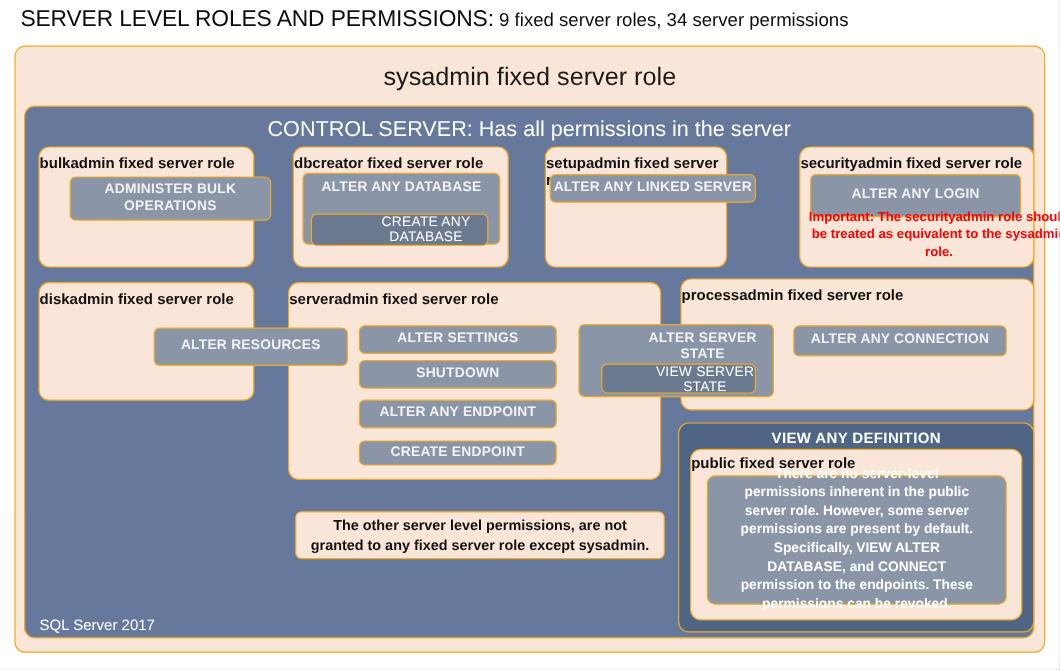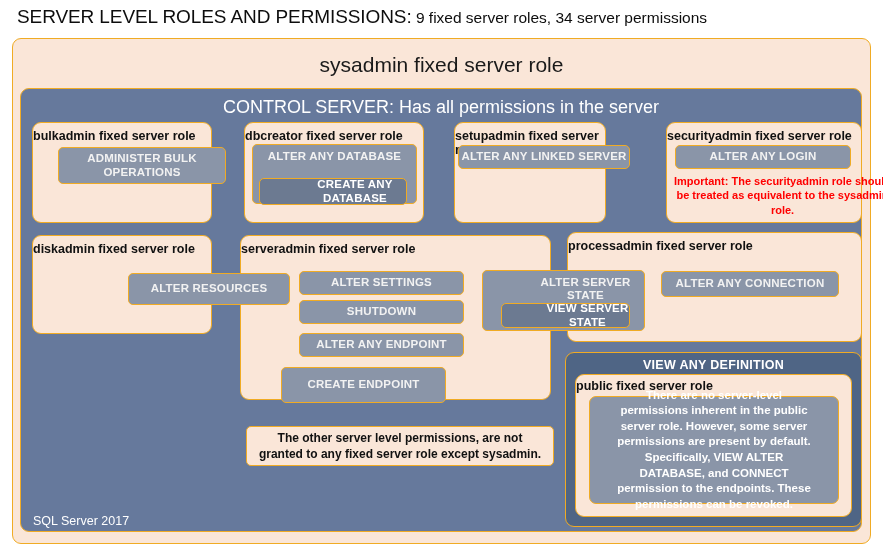--- a/index.html
+++ b/index.html
@@ -67,24 +67,24 @@
     justify-content: center;
     text-align: center;
     line-height: 1.15;
     letter-spacing: 0.2px;
   }
   .perm-dark {
     background: #6c7a91;
     border: 1.6px solid #f0ab24;
     border-radius: 5px;
     color: #ffffff;
-    font-weight: bold;
+    font-weight: normal;
     font-size: 11.5px;
     display: flex;
-    align-items: center;
+    align-items: flex-start;
     justify-content: center;
     text-align: center;
     line-height: 1.15;
     letter-spacing: 0.2px;
     padding-left: 44px;
   }
 
   .role-title {
     position: absolute;
     width: 100%;
@@ -211,21 +211,21 @@
 <div class="box peach" style="left:454px; top:122px; width:152px; height:101px;">
   <div class="role-title">setupadmin fixed server role</div>
 </div>
 <div class="box perm" style="left:458px; top:145px; width:172px; height:24px;">
   <span>ALTER ANY LINKED SERVER</span>
 </div>
 
 <div class="box peach" style="left:666px; top:122px; width:196px; height:101px;">
   <div class="role-title">securityadmin fixed server role</div>
 </div>
-<div class="box perm" style="left:675px; top:145px; width:176px; height:24px;">
+<div class="box perm" style="left:675px; top:145px; width:176px; height:36px;">
   <span>ALTER ANY LOGIN</span>
 </div>
 <div class="warning-text" style="left:668px; top:174px; width:229px;">Important:  The securityadmin role should  be treated as equivalent to the sysadmin role.</div>
 
 <div class="box peach" style="left:32px; top:235px; width:180px; height:99px;">
   <div class="role-title">diskadmin fixed server role</div>
 </div>
 
 <div class="box peach" style="left:240px; top:235px; width:311px; height:165px;">
   <div class="role-title">serveradmin fixed server role</div>
@@ -241,21 +241,21 @@
 
 <div class="box perm" style="left:299px; top:271px; width:165px; height:24px;">
   <span>ALTER SETTINGS</span>
 </div>
 <div class="box perm" style="left:299px; top:300px; width:165px; height:24px;">
   <span>SHUTDOWN</span>
 </div>
 <div class="box perm" style="left:299px; top:333px; width:165px; height:24px;">
   <span>ALTER ANY ENDPOINT</span>
 </div>
-<div class="box perm" style="left:281px; top:367px; width:165px; height:36px;">
+<div class="box perm" style="left:299px; top:367px; width:165px; height:21px;">
   <span>CREATE  ENDPOINT</span>
 </div>
 
 <div class="box perm" style="left:482px; top:270px; width:163px; height:61px; align-items:flex-start; padding-top:5px;padding-left:44px;">
   <span>ALTER SERVER STATE</span>
 </div>
 <div class="box perm-dark" style="left:501px; top:303px; width:129px; height:25px;">
   <span>VIEW SERVER STATE</span>
 </div>
 

